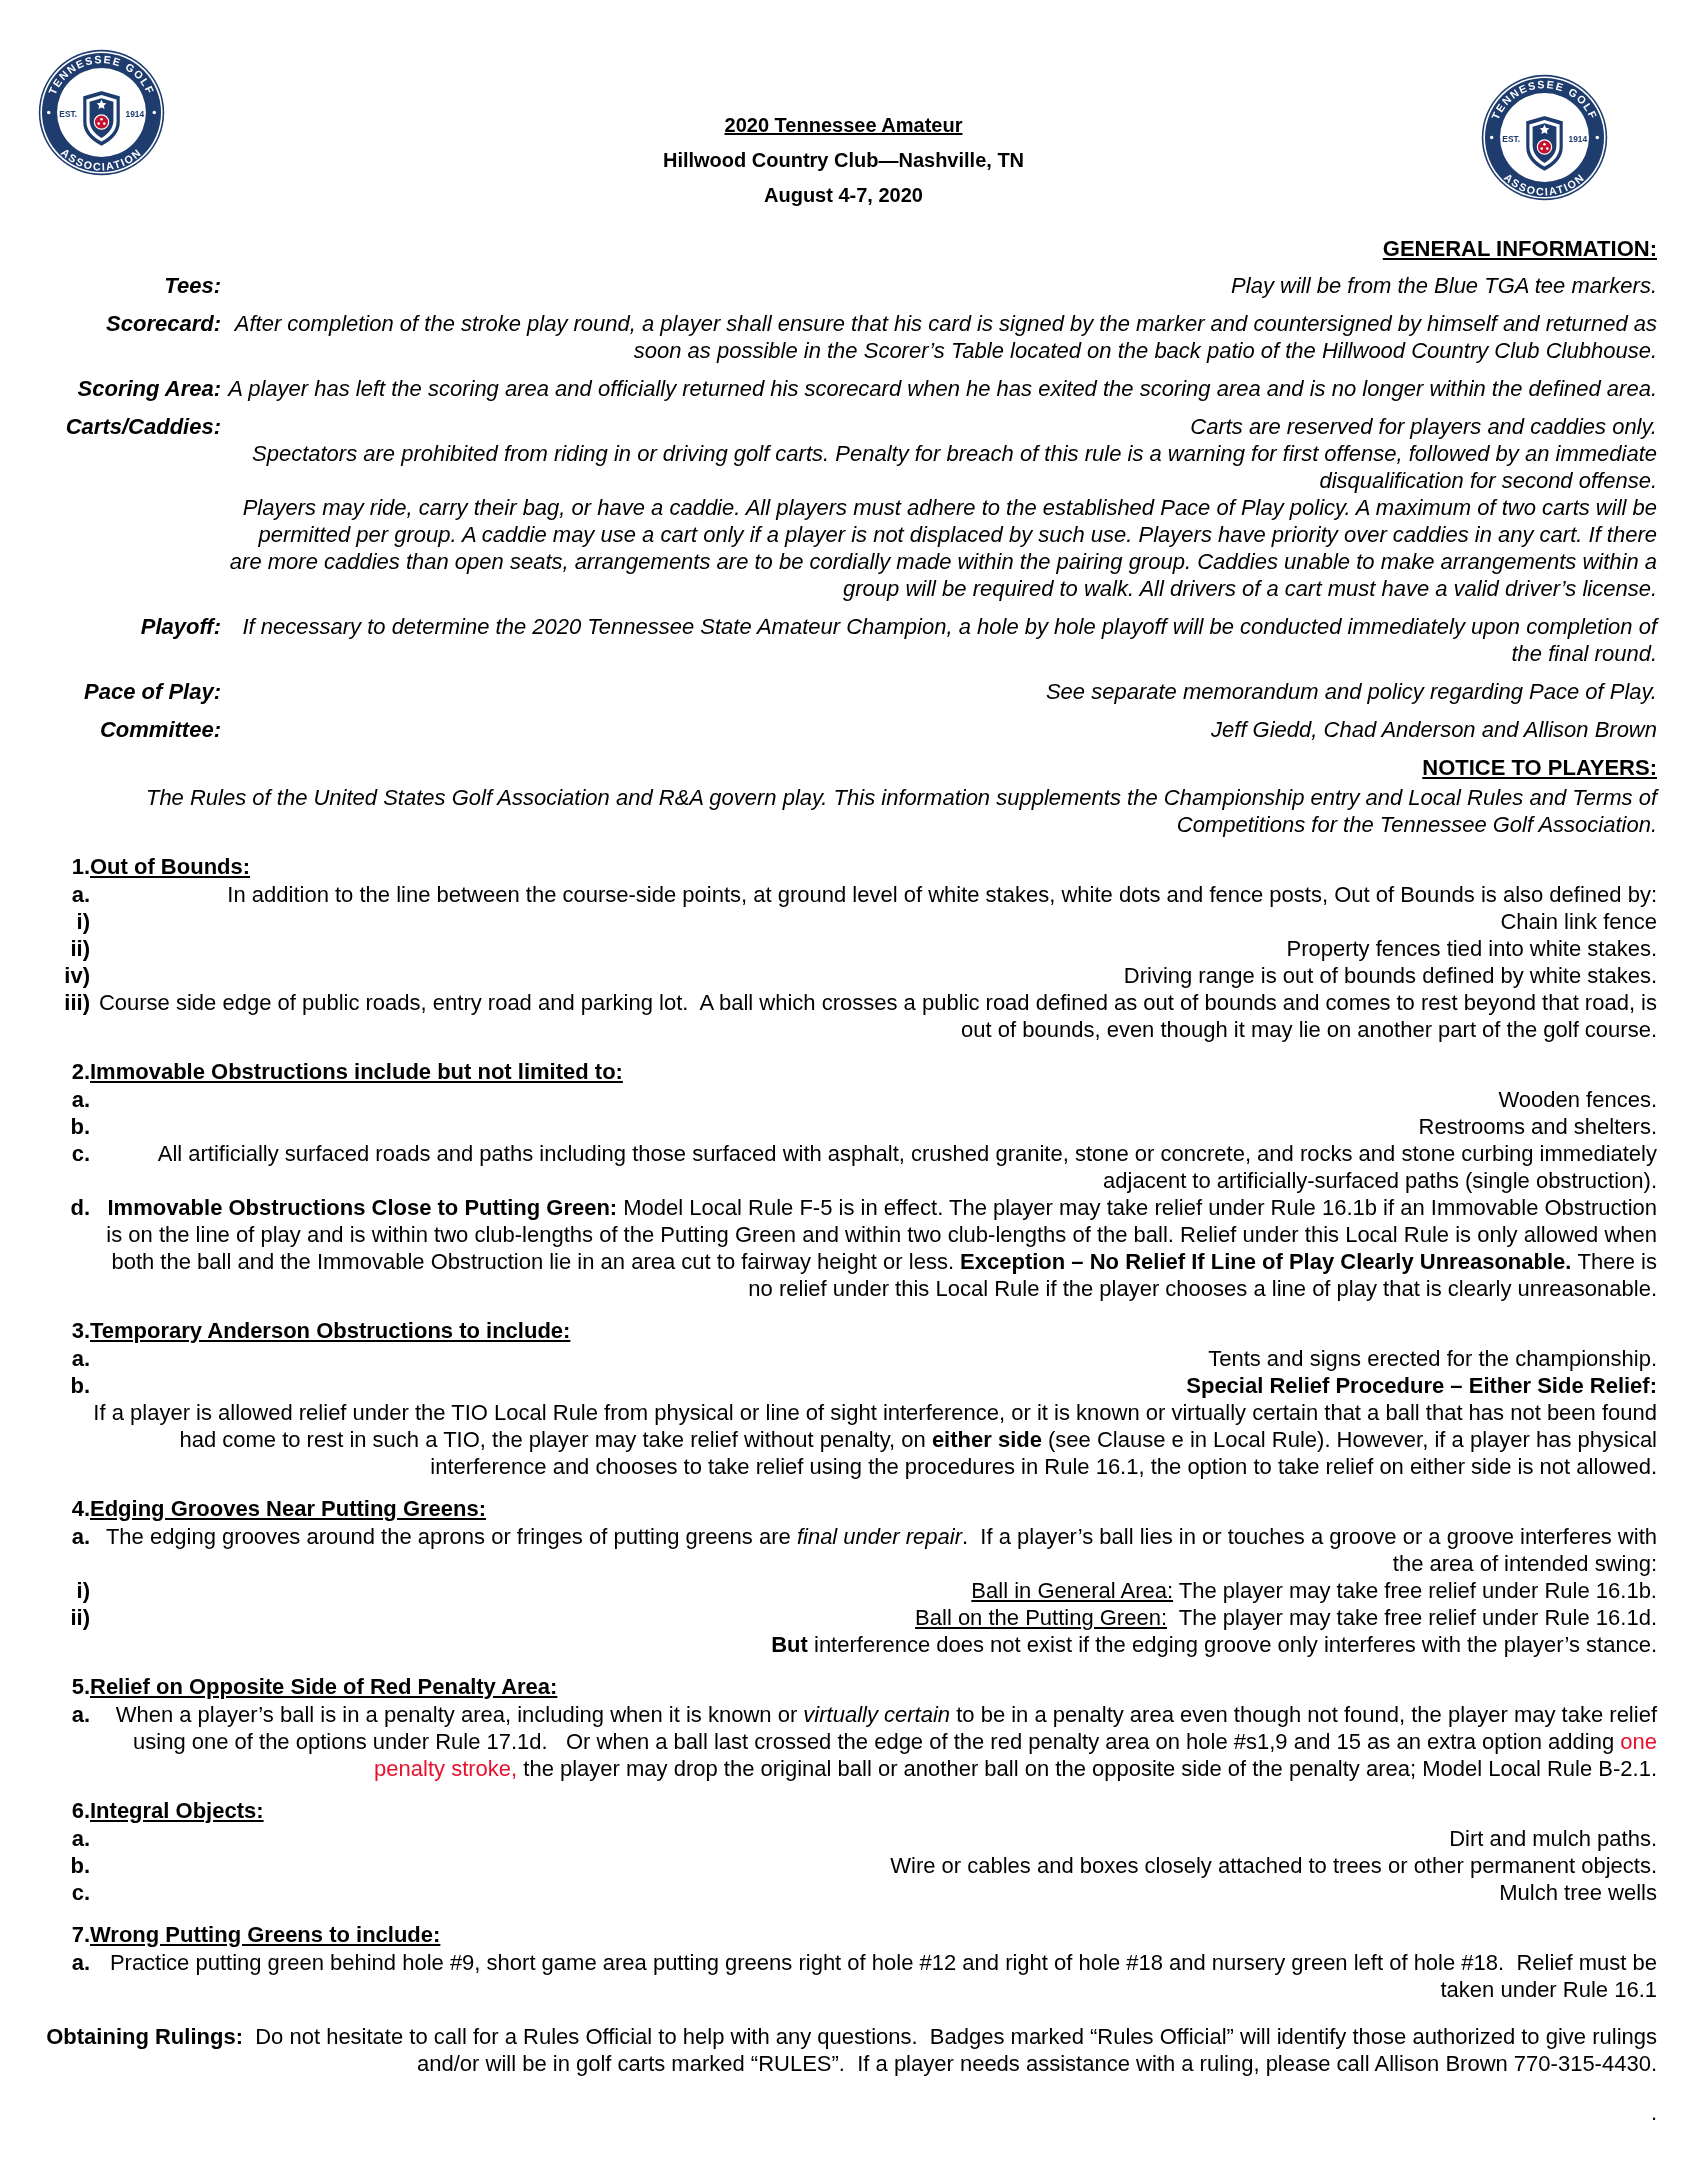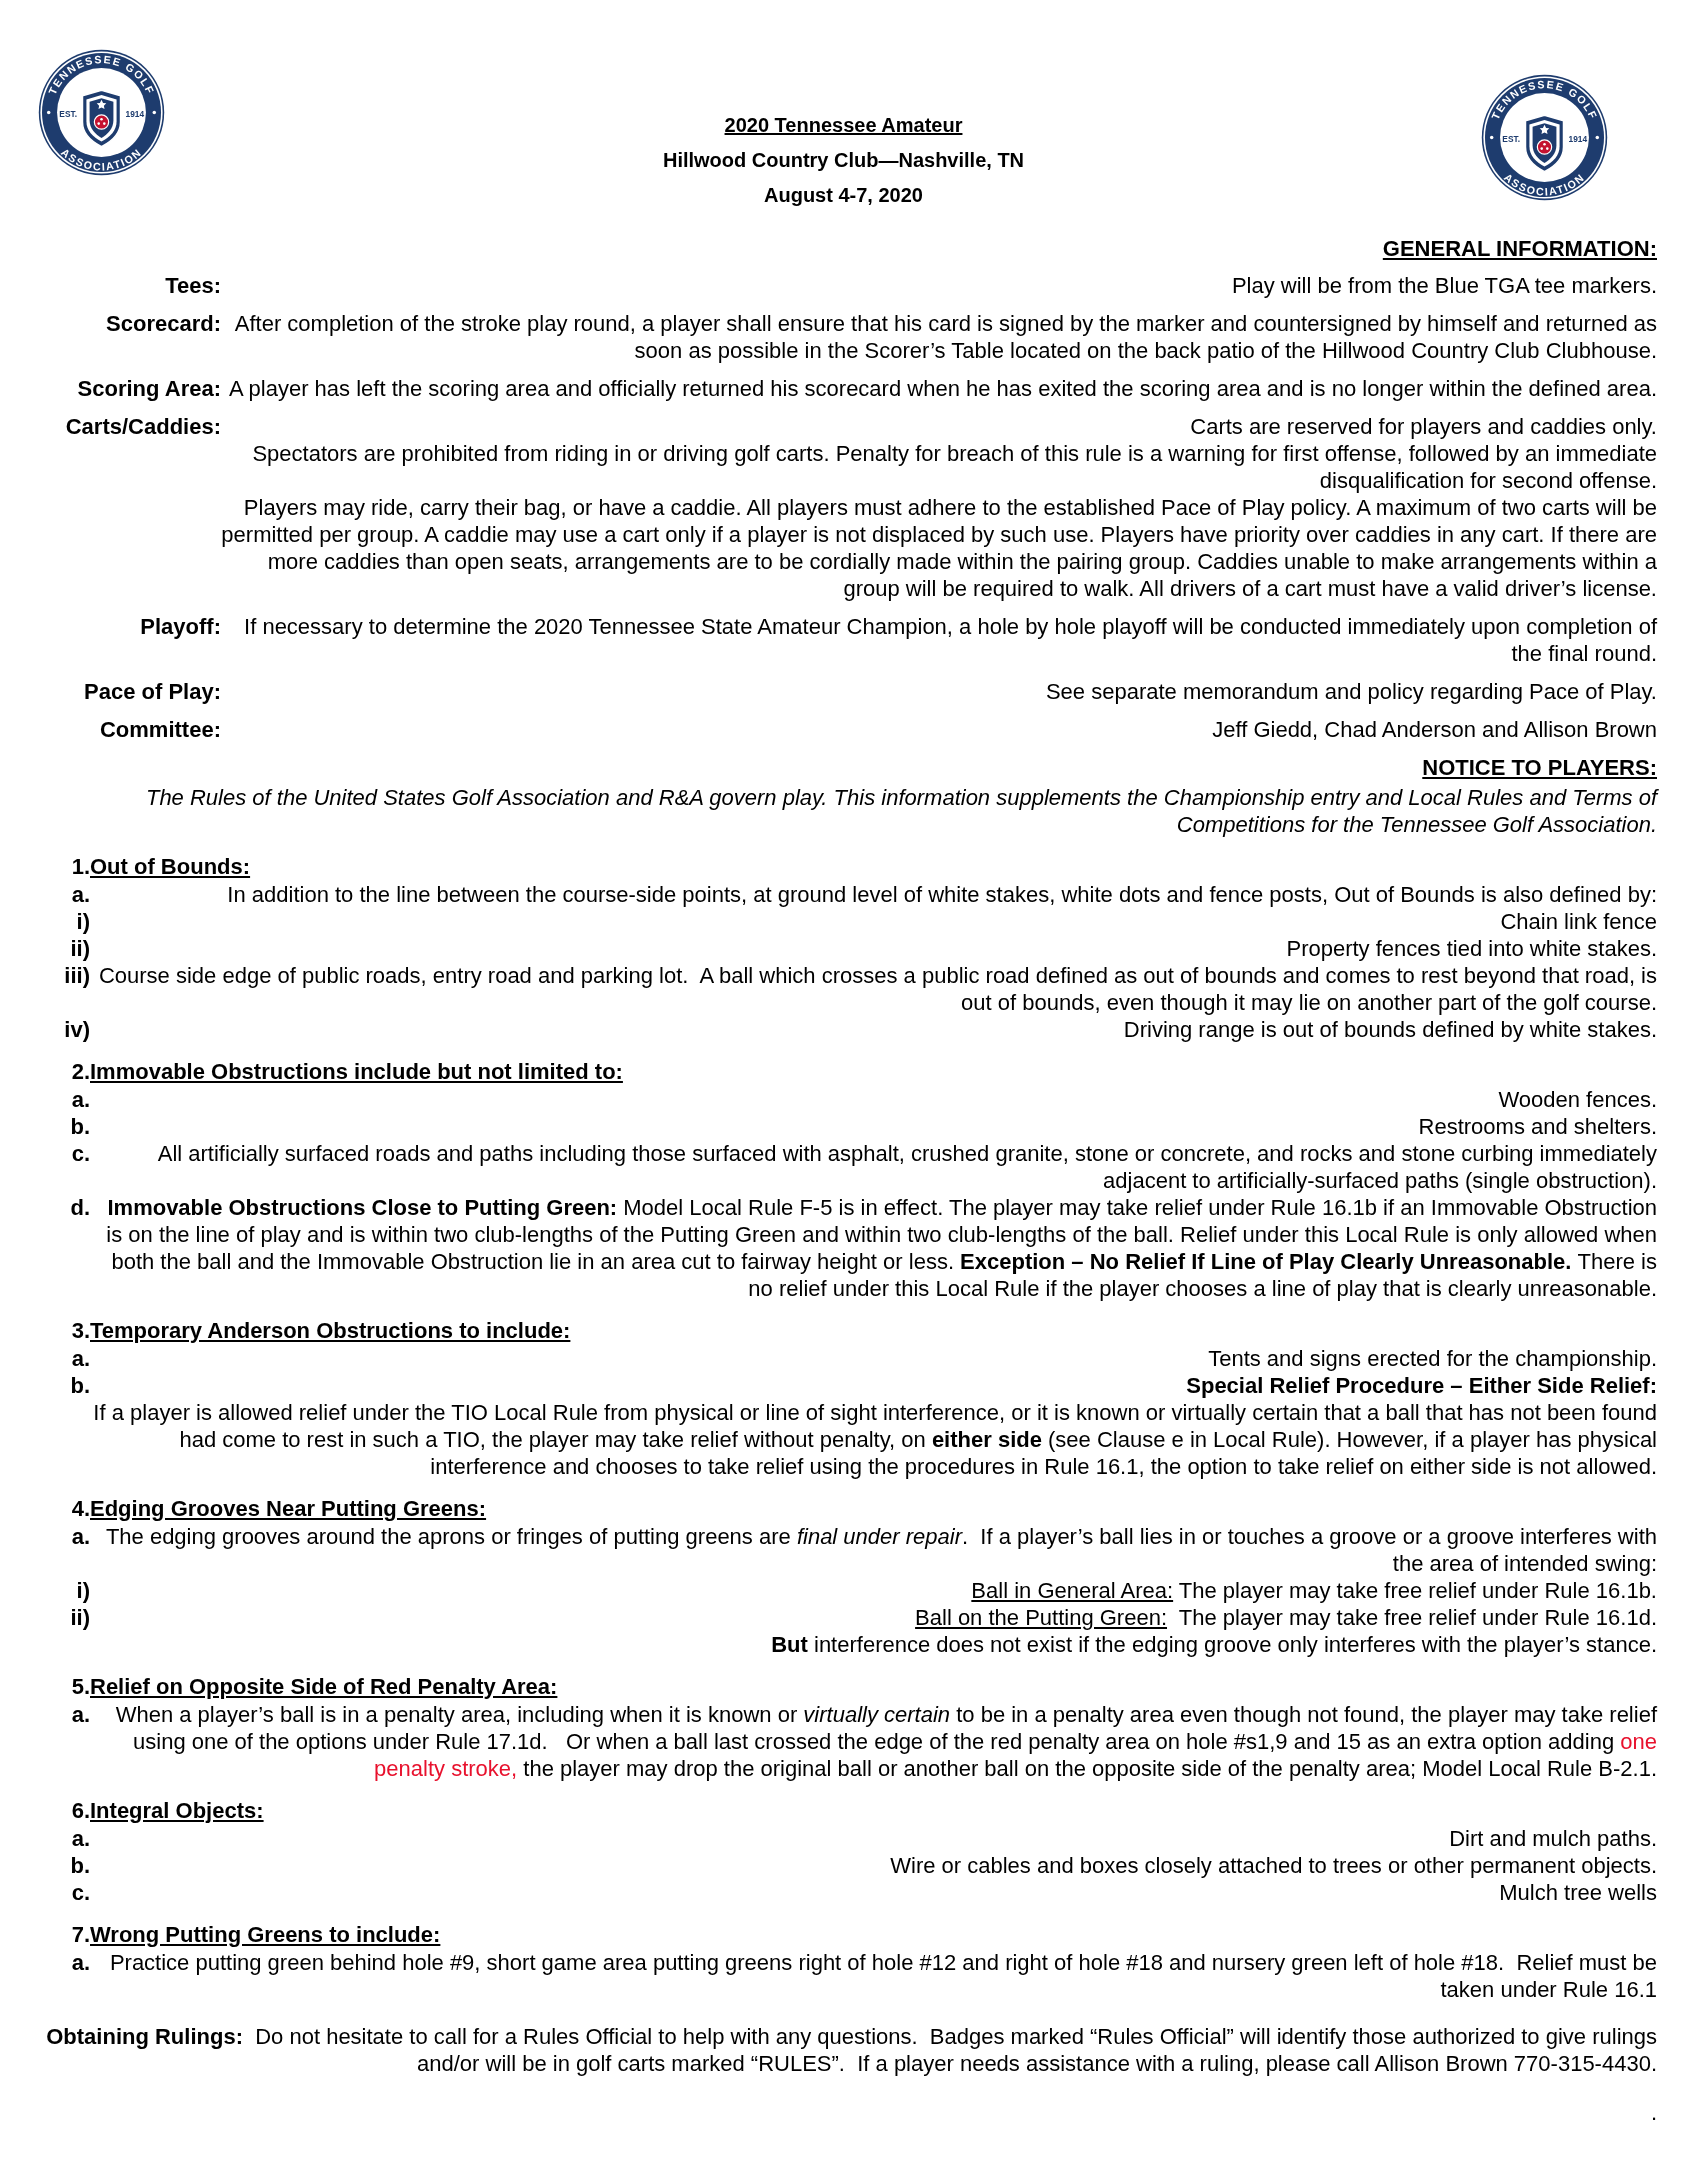--- a/index.html
+++ b/index.html
@@ -29,21 +29,21 @@
   .ring-text { fill: #ffffff; font-size: 13.5px; font-weight: bold; letter-spacing: 2px; font-family: "Liberation Sans", sans-serif; }
   .est-text  { fill: var(--navy, #1e3c6e); font-size: 10.5px; font-weight: bold; font-family: "Liberation Sans", sans-serif; }
   .navy-fill { fill: var(--navy, #1e3c6e); }
   .red-fill  { fill: var(--red, #c41230); }
   
   .content { padding: 0 30px 0 44px; text-align: right; }
   .block-heading {
     font-size: 22px; font-weight: bold; text-decoration: underline;
     margin-bottom: 10px;
   }
-  .gi-row { display: flex; margin-bottom: 11px; }
+  .gi-row { display: flex; margin-bottom: 11px; font-style: italic; }
   .gi-label { flex: 0 0 177px; font-weight: bold; white-space: nowrap; }
   .gi-value { flex: 1; white-space: pre-wrap; }
   .notice-heading { margin-top: 5px; margin-bottom: 3.4px; }
   .notice-text { font-style: italic; margin-bottom: 5px; }
   .section { margin-top: 14.3px; }
   .row { display: flex; }
   .head-row { margin-bottom: 1.7px; }
   .marker { flex: 0 0 46px; font-weight: bold; }
   .sec-title { font-weight: bold; text-decoration: underline; }
   .item-text { flex: 1; white-space: pre-wrap; }
@@ -168,26 +168,26 @@
       </div>
       <div class="row">
         <div class="marker">i)</div>
         <div class="item-text"><span>Chain link fence</span></div>
       </div>
       <div class="row">
         <div class="marker">ii)</div>
         <div class="item-text"><span>Property fences tied into white stakes.</span></div>
       </div>
       <div class="row">
+        <div class="marker">iv)</div>
+        <div class="item-text"><span>Driving range is out of bounds defined by white stakes.</span></div>
+      </div>
+      <div class="row">
         <div class="marker">iii)</div>
         <div class="item-text"><span>Course side edge of public roads, entry road and parking lot.  A ball which crosses a public road defined as out of bounds and comes to rest beyond that road, is out of bounds, even though it may lie on another part of the golf course.</span></div>
-      </div>
-      <div class="row">
-        <div class="marker">iv)</div>
-        <div class="item-text"><span>Driving range is out of bounds defined by white stakes.</span></div>
       </div>
     </div>
 
     <div class="section">
       <div class="row head-row">
         <div class="marker">2.</div>
         <div class="sec-title">Immovable Obstructions include but not limited to:</div>
       </div>
       <div class="row">
         <div class="marker">a.</div>

